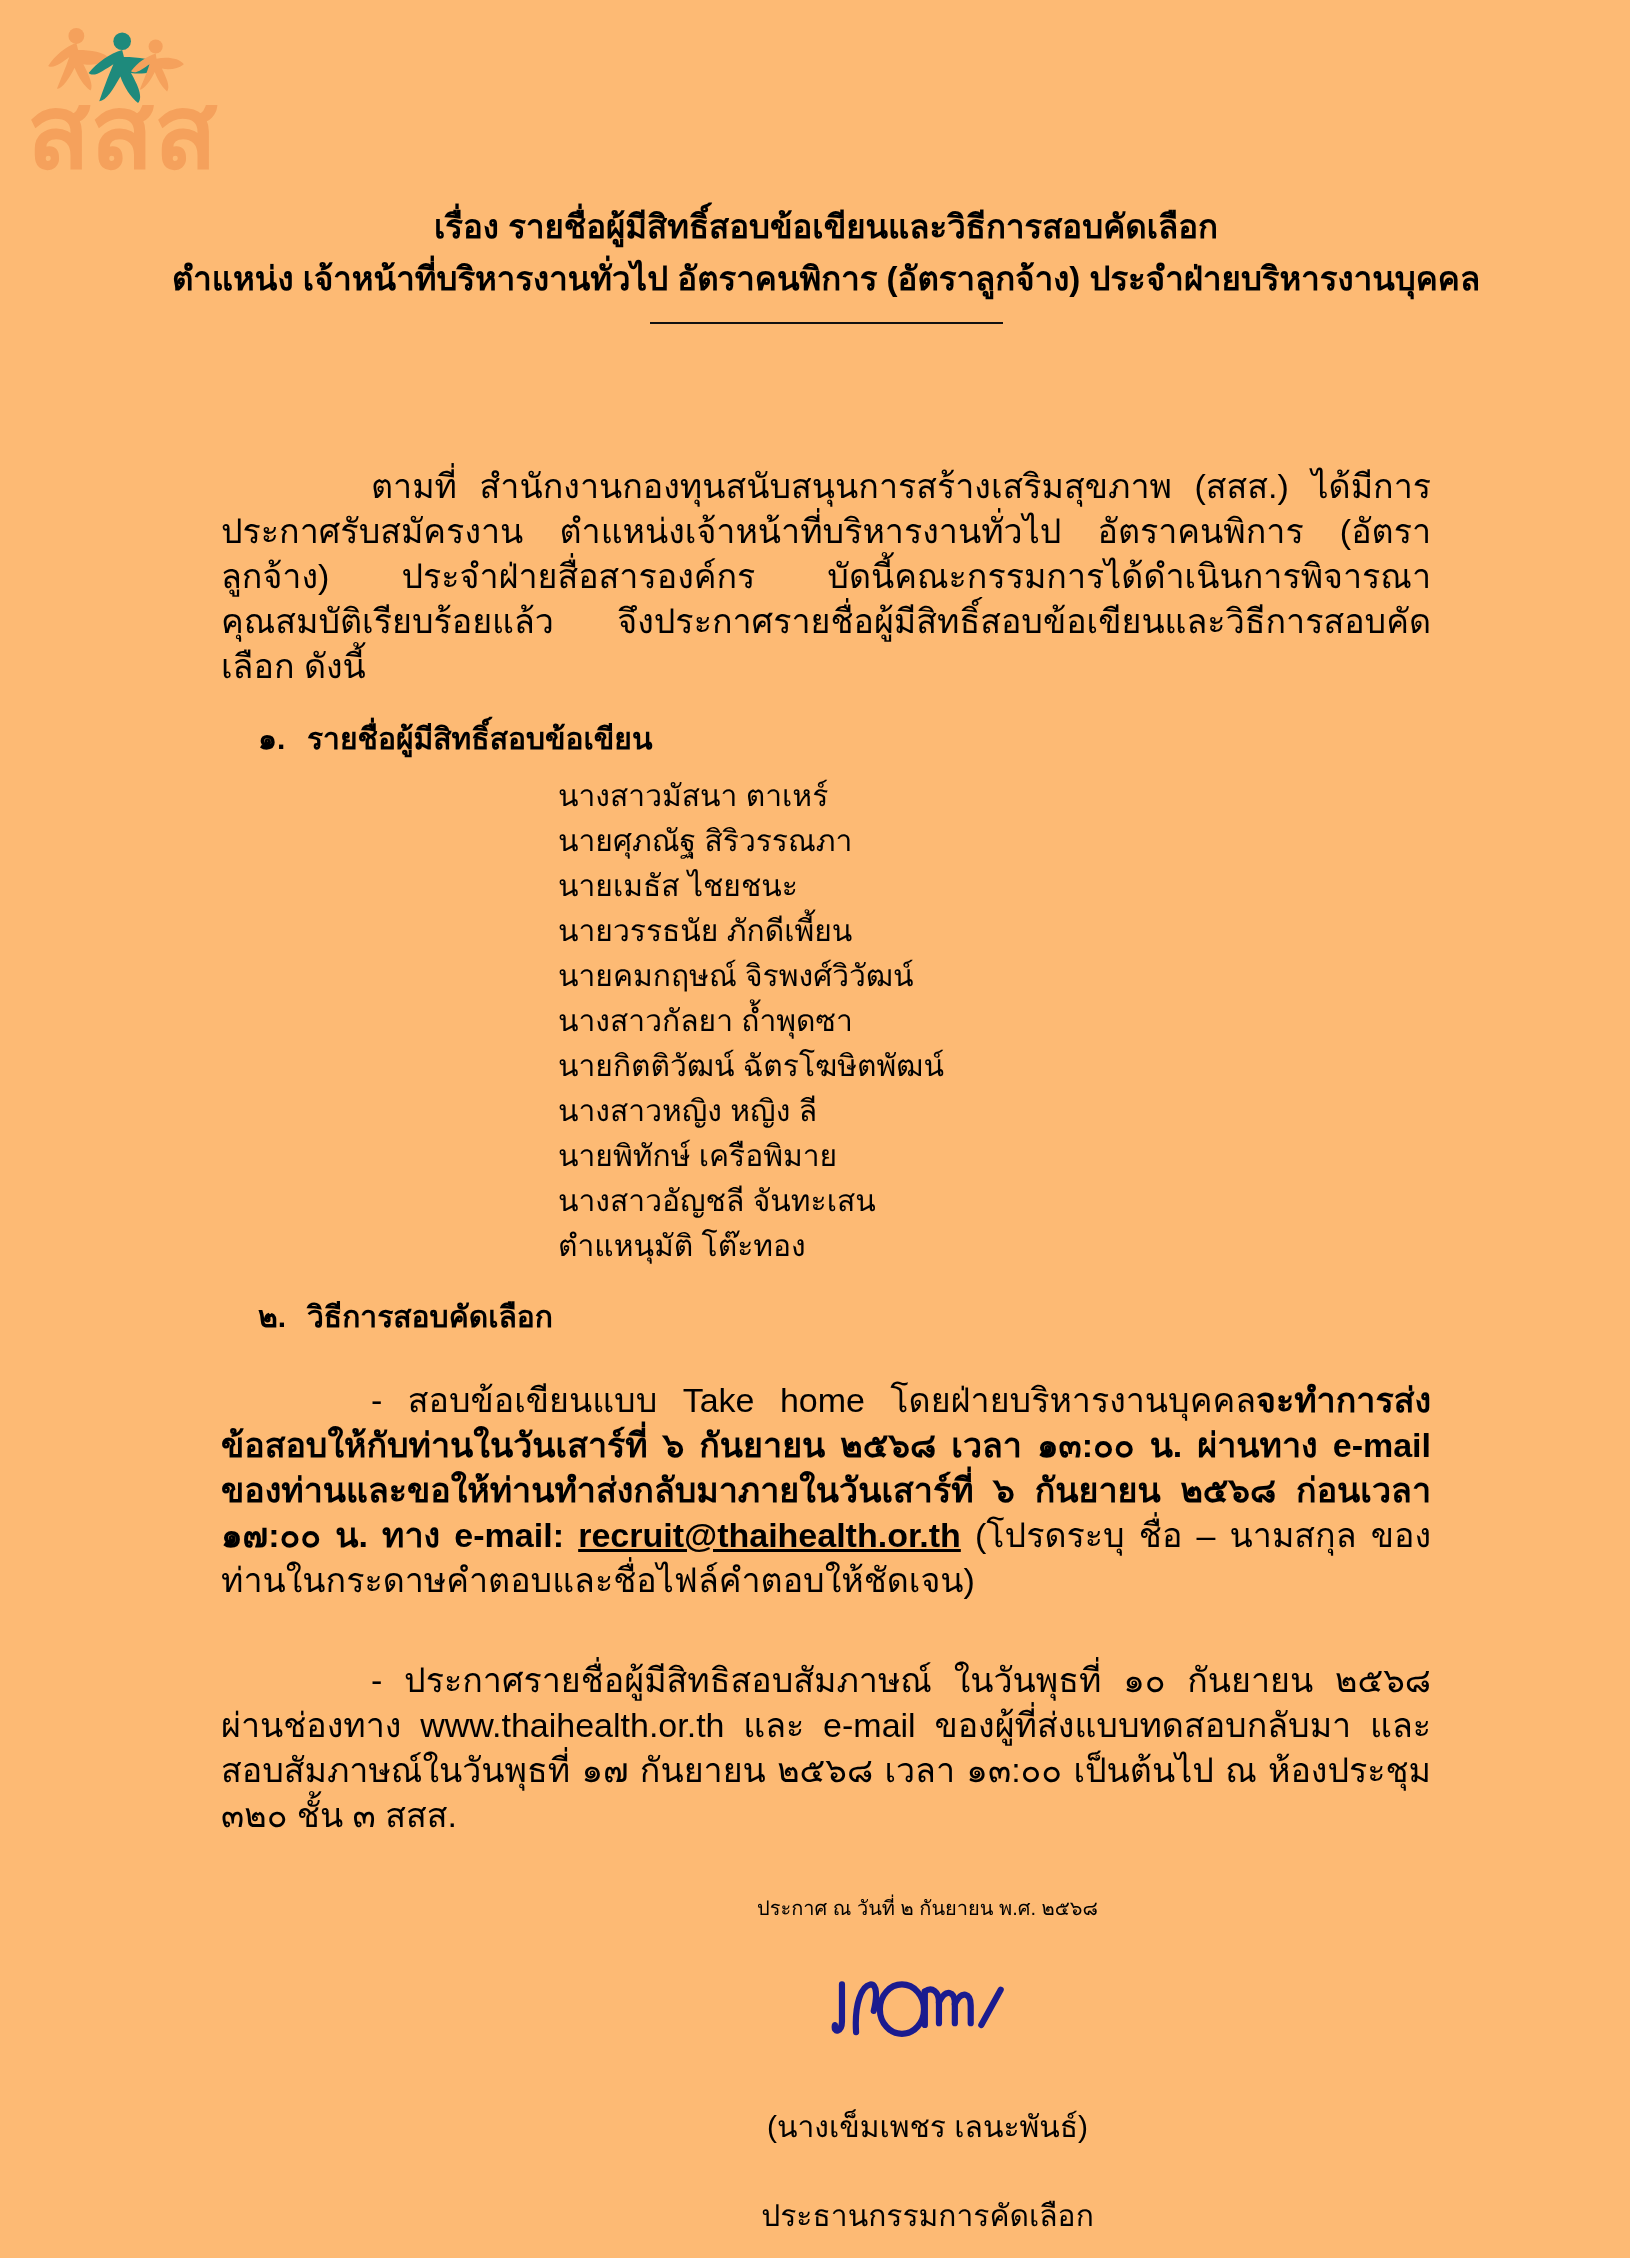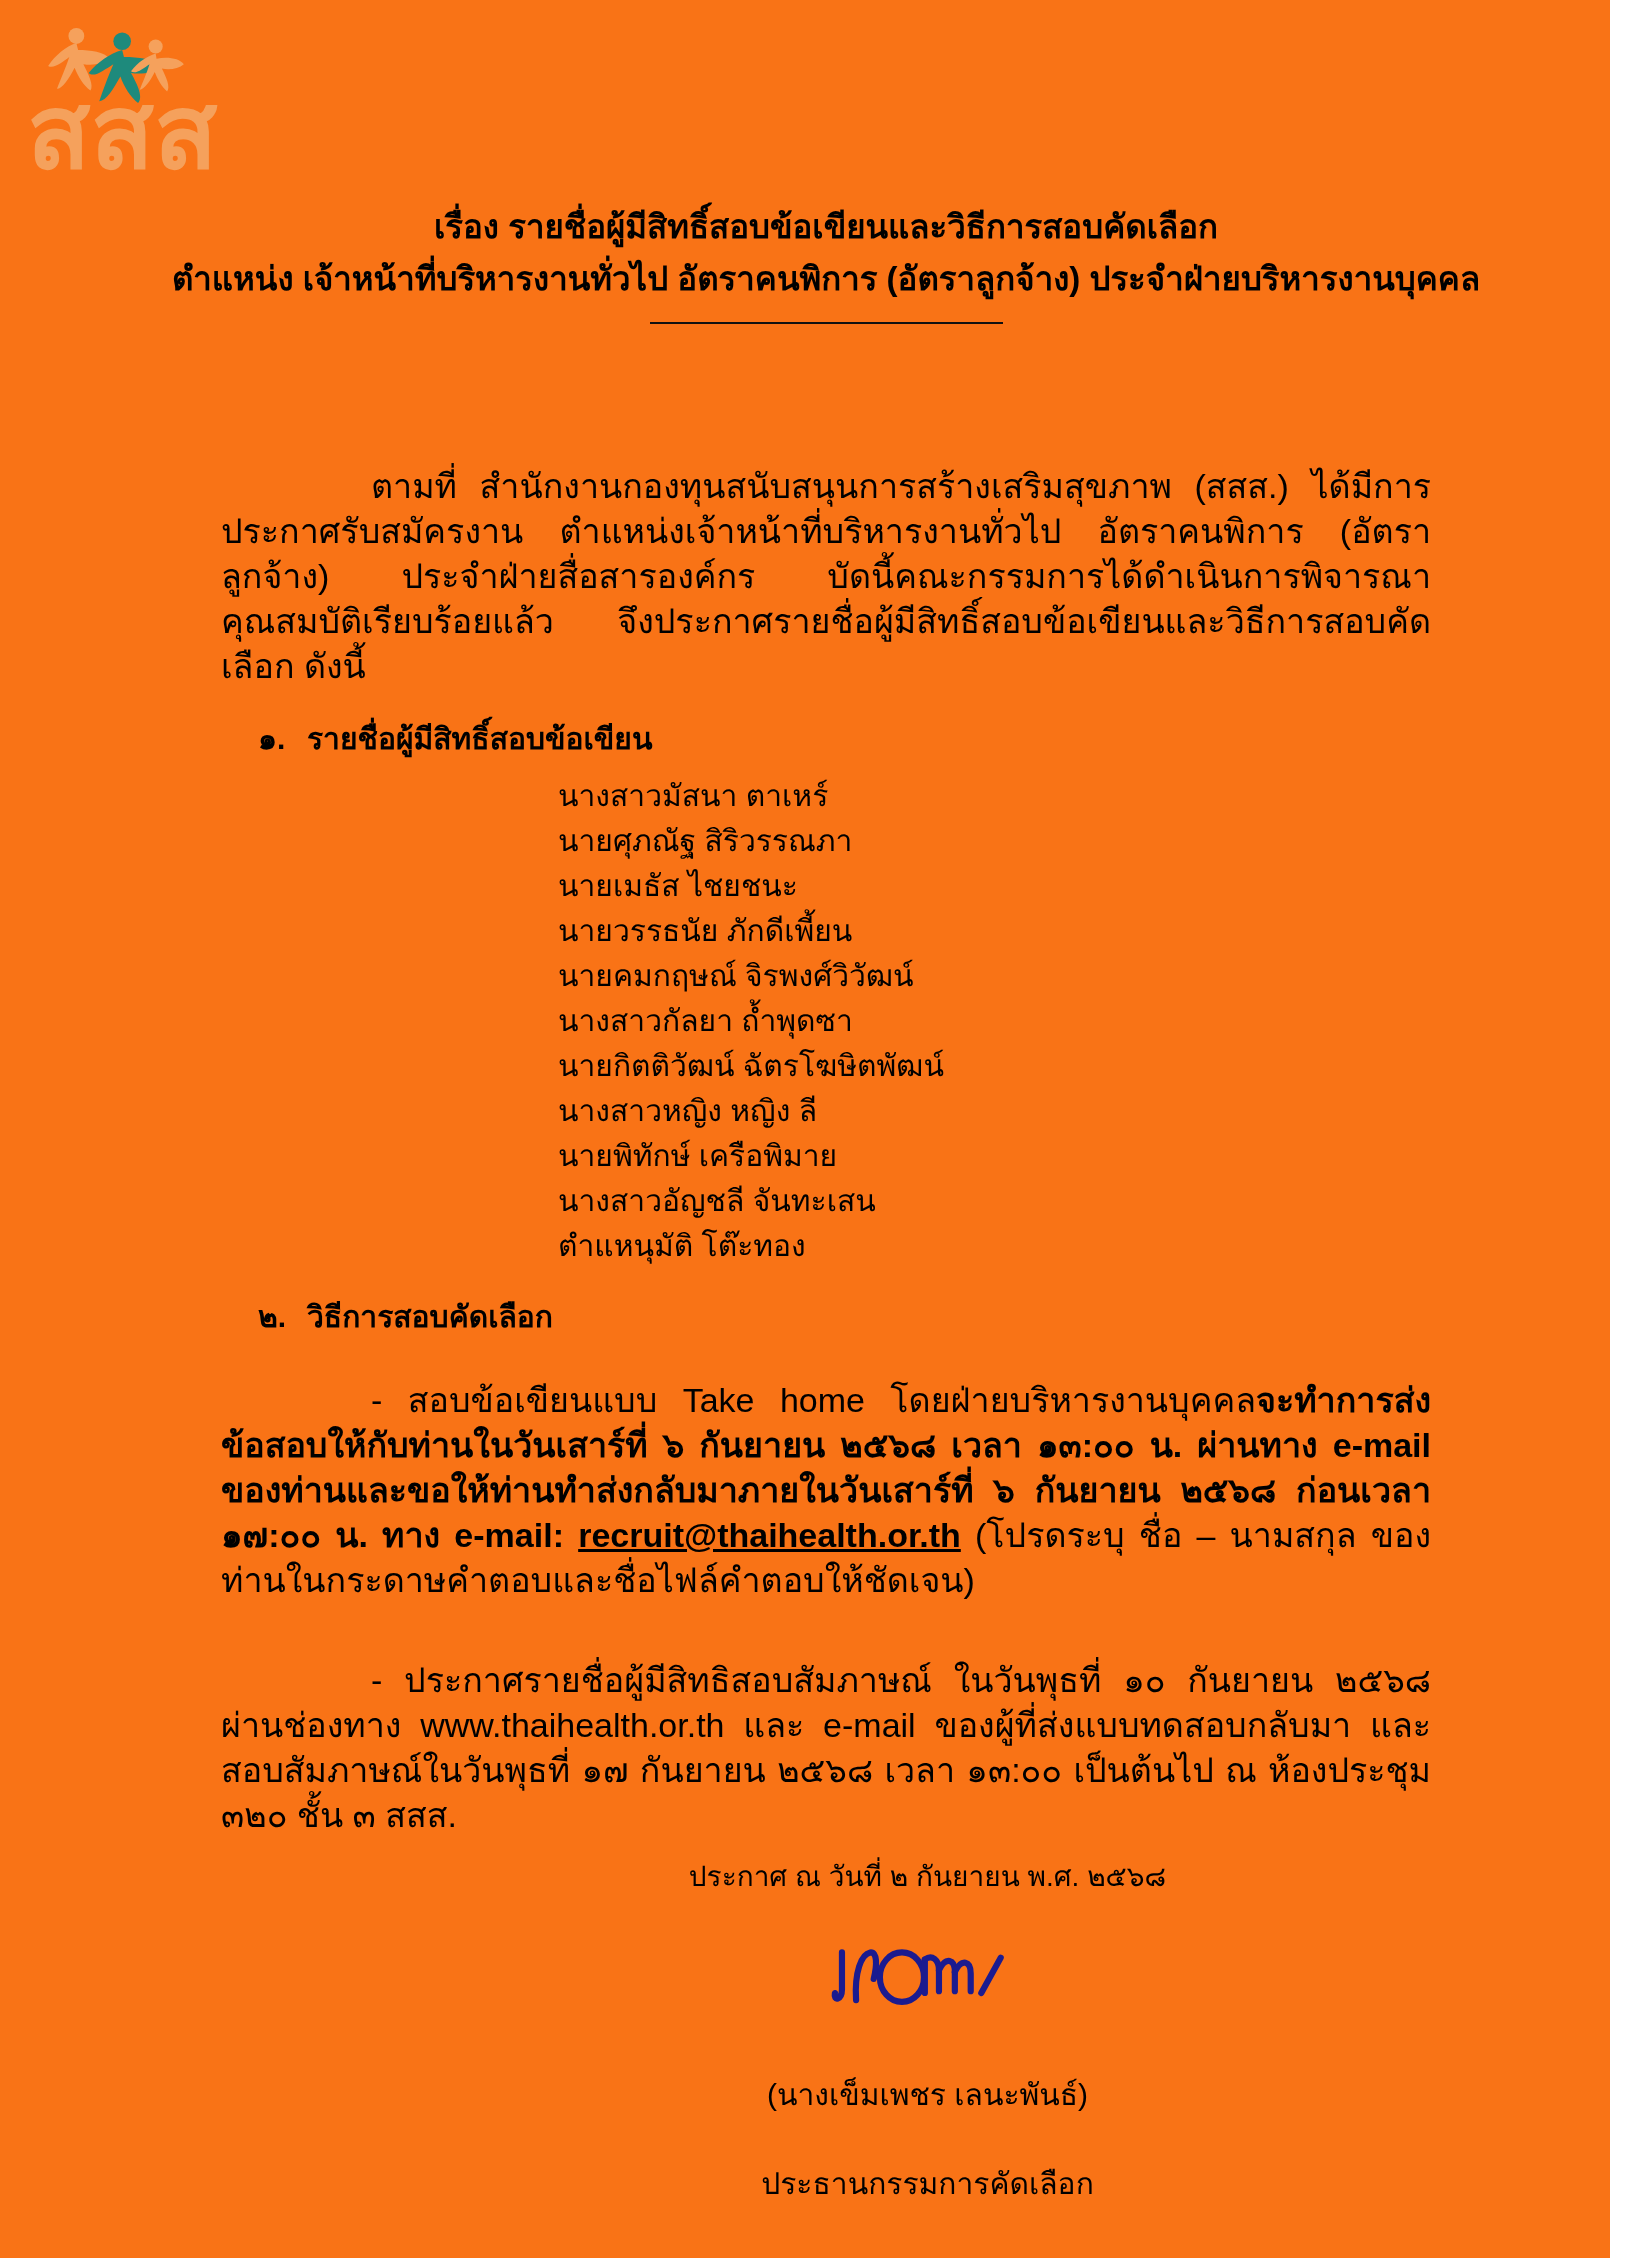--- a/index.html
+++ b/index.html
@@ -13,21 +13,22 @@
     font-family: "Liberation Sans", "DejaVu Sans", sans-serif;
     color: #000000;
     position: relative;
     overflow: hidden;
   }
 
   .page {
     position: relative;
     width: 1610px;
     height: 2258px;
-    background: #f97316;
+    background: #fdba74;
+    padding-left: 20px;
   }
 
   
   .logo {
     position: absolute;
     left: 26.5px;
     top: 10.6px;
     width: 282px;
     height: 168px;
   }
@@ -97,22 +98,22 @@
 
   .bold { font-weight: bold; }
   .mail-link {
     font-weight: bold;
     text-decoration: underline;
     color: #000;
   }
 
   
   .closing {
-    margin-top: 16px;
-    font-size: 28px;
+    margin-top: 48px;
+    font-size: 20px;
     line-height: 45px;
     text-align: center;
     padding-left: 203px;
   }
   .sign-area {
     margin-top: 23px;
     text-align: center;
     padding-left: 203px;
   }
   .signature {

